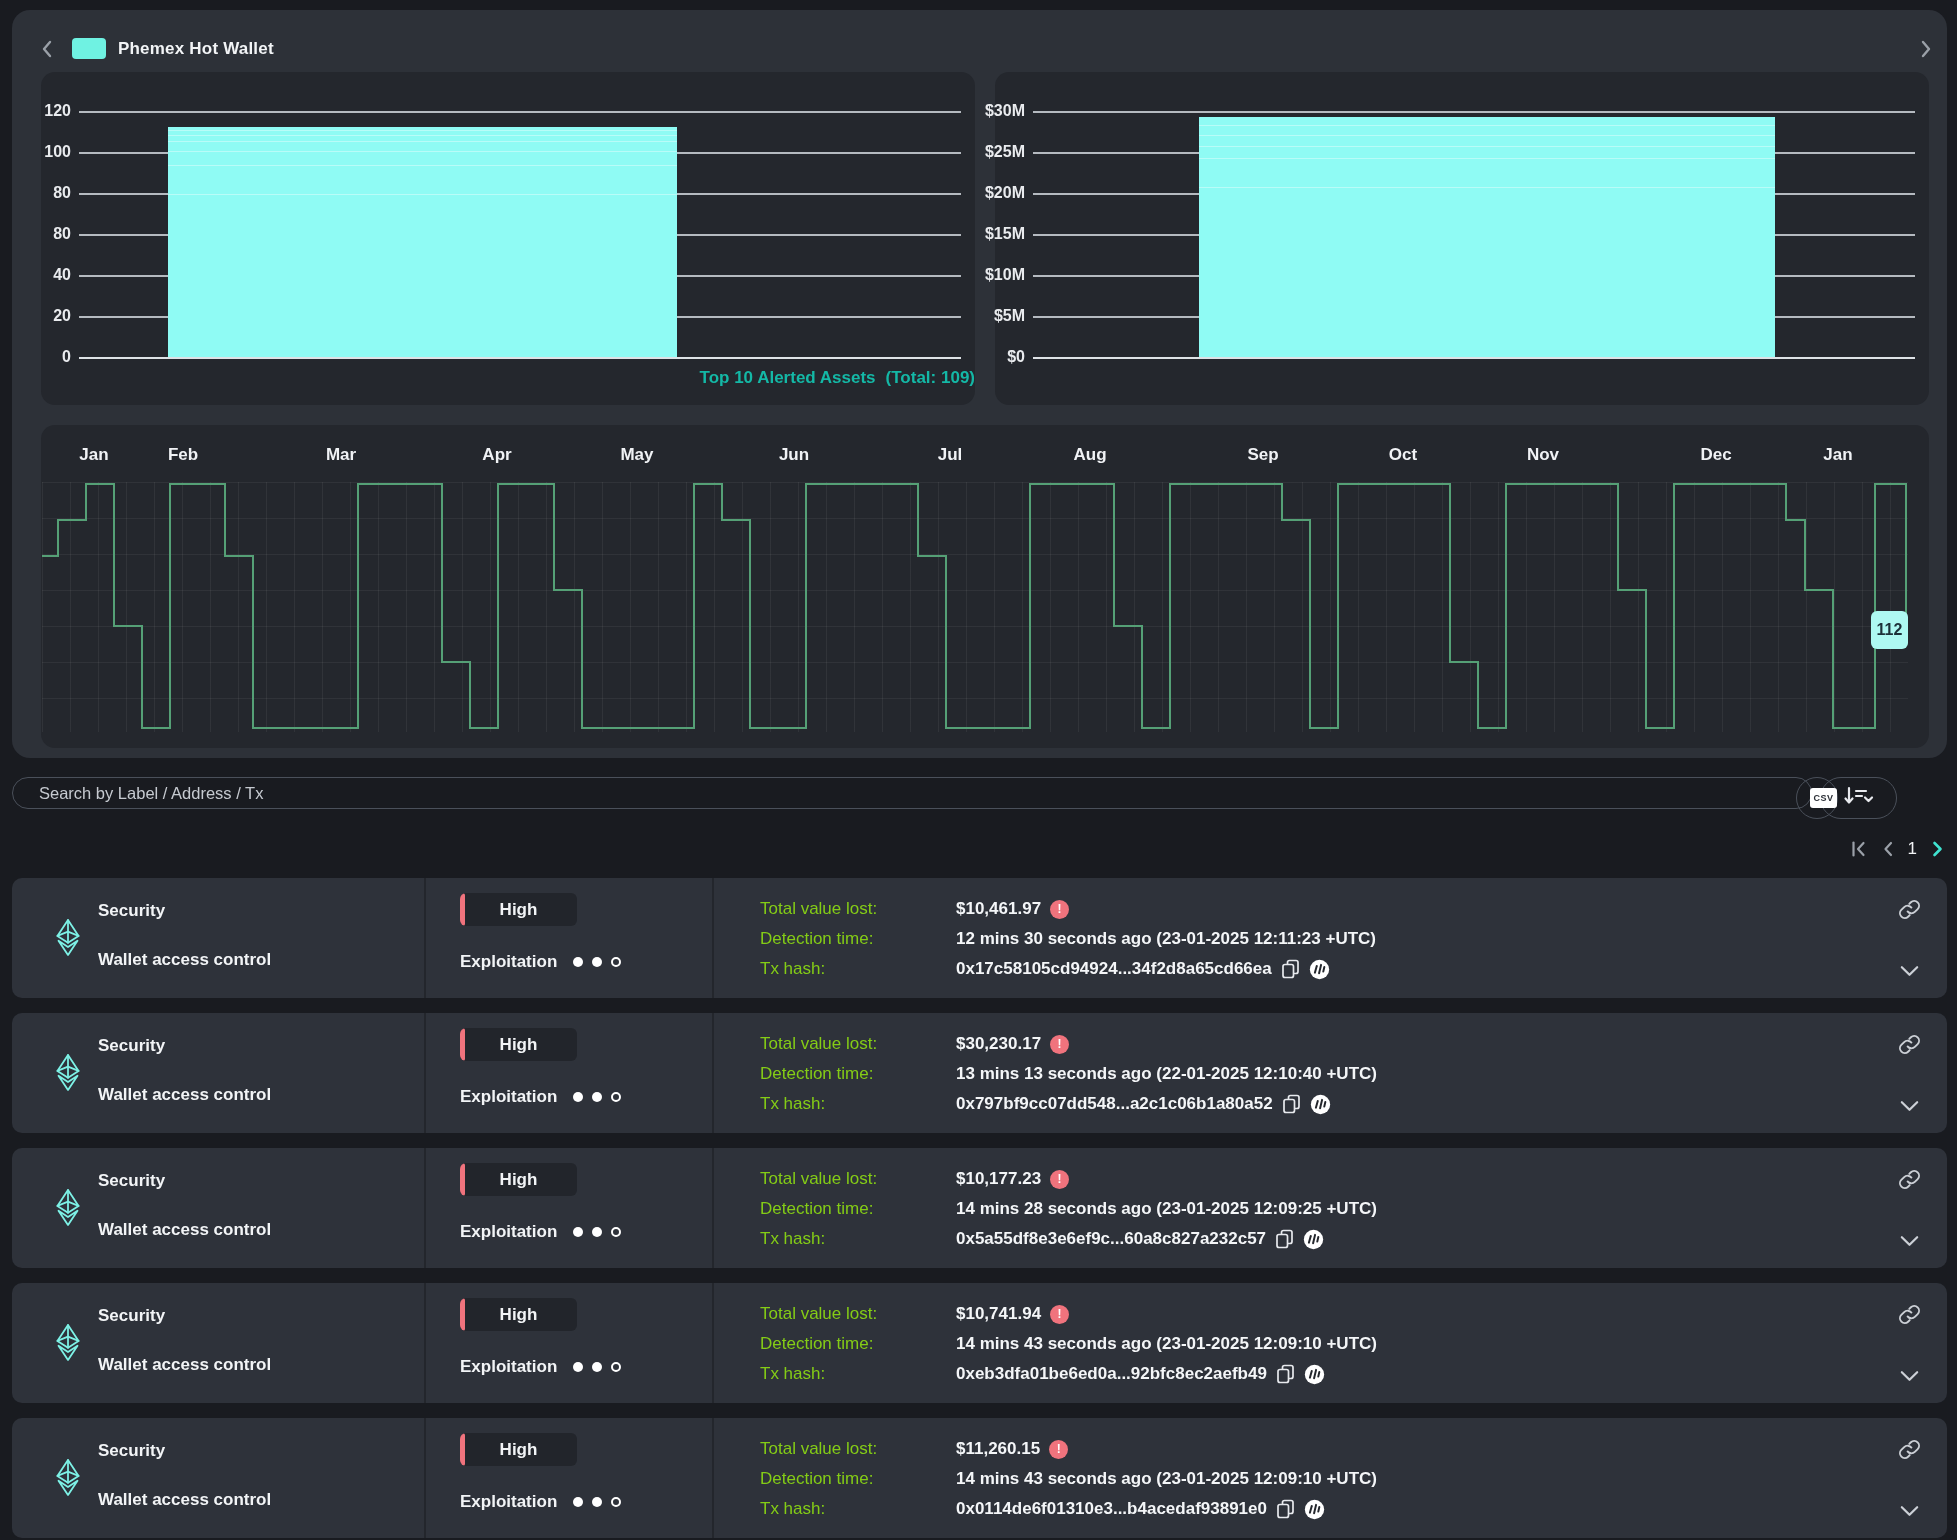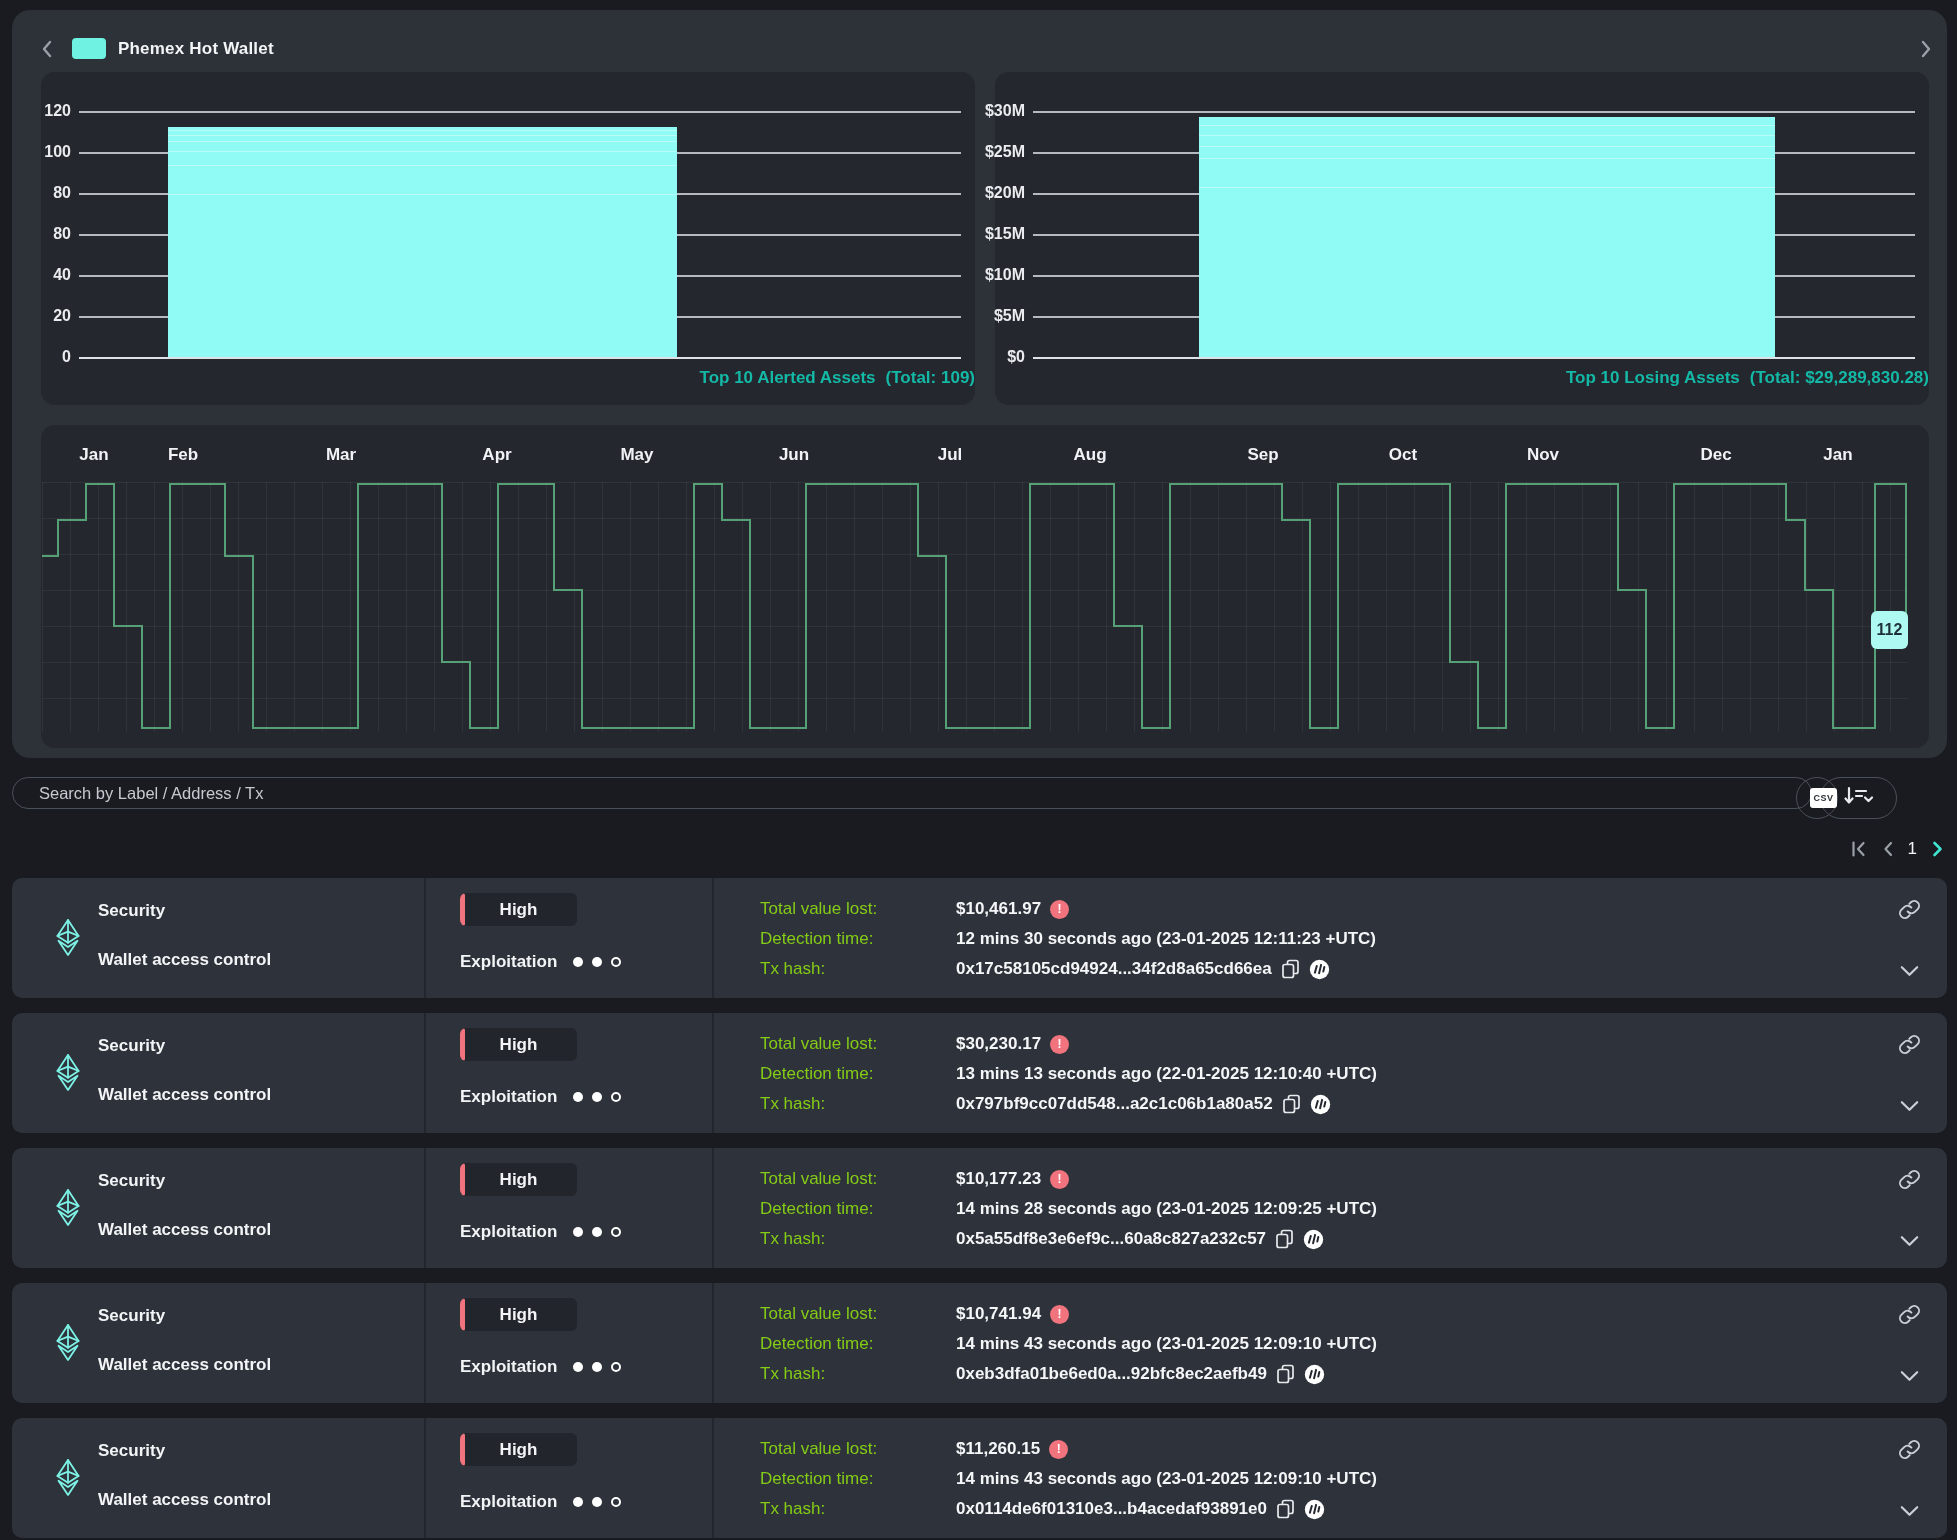--- a/index.html
+++ b/index.html
@@ -175,23 +175,20 @@
         <div class="bar-seg" style="bottom: 161.95px;"></div>
         <div class="bar-seg" style="bottom: 190.65px;"></div>
         <div class="bar-seg" style="bottom: 205px;"></div>
         <div class="bar-seg" style="bottom: 215.25px;"></div>
         <div class="bar-seg" style="bottom: 221.4px;"></div>
         <div class="bar-seg" style="bottom: 225.5px;"></div>
       </div>
     </div>
 
   <div class="abs panel chart-panel" id="chartB">
-    <div class="chart-title">
-      <span>Top 10 Losing Assets</span><span class="total">(Total: $29,289,830.28)</span>
-    </div>
   <div class="tick-label" style="left: -28px; top: 31px;">$30M</div>
       <div class="gridline" style="left: 38px; width: 882px; top: 39px;"></div>
       <div class="tick-label" style="left: -28px; top: 72px;">$25M</div>
       <div class="gridline" style="left: 38px; width: 882px; top: 80px;"></div>
       <div class="tick-label" style="left: -28px; top: 113px;">$20M</div>
       <div class="gridline" style="left: 38px; width: 882px; top: 121px;"></div>
       <div class="tick-label" style="left: -28px; top: 154px;">$15M</div>
       <div class="gridline" style="left: 38px; width: 882px; top: 162px;"></div>
       <div class="tick-label" style="left: -28px; top: 195px;">$10M</div>
       <div class="gridline" style="left: 38px; width: 882px; top: 203px;"></div>

